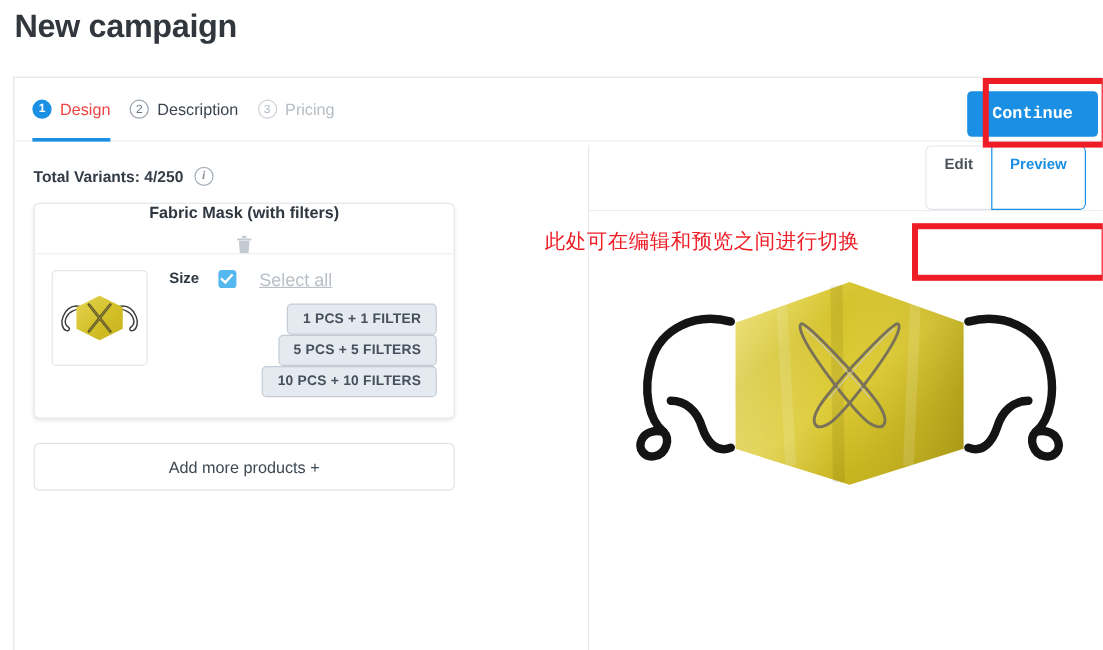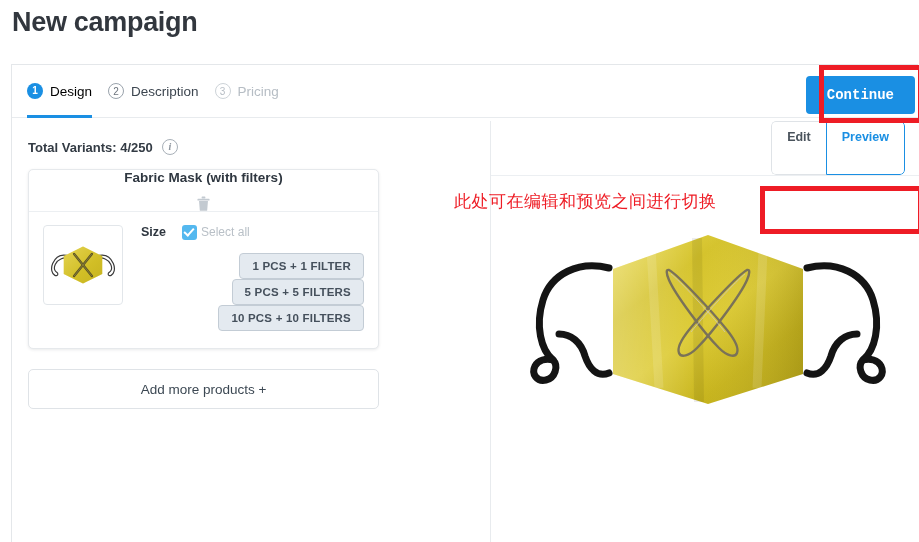--- a/index.html
+++ b/index.html
@@ -83,21 +83,21 @@
     border: 1px solid #9aa3ac;
     color: #6b737c;
     background: #fff;
   }
   .tab.disabled .tab-num {
     border: 1px solid #cdd3d8;
     color: #b6bdc4;
     background: #fff;
   }
   .tab-label { font-size: 13.5px; }
-  .tab.active .tab-label { color: #000000; }
+  .tab.active .tab-label { color: #ef4444; }
   .tab.next .tab-label { color: #3d4650; text-align: right; }
   .tab.disabled .tab-label { color: #b6bdc4; }
   .tab.active::after {
     content: "";
     position: absolute;
     left: 0;
     right: 0;
     bottom: -1px;
     height: 3px;
     background: #1a8fe3;
@@ -224,24 +224,25 @@
     position: absolute;
     left: 4px;
     top: 1px;
     width: 4px;
     height: 8px;
     border: solid #ffffff;
     border-width: 0 2px 2px 0;
     transform: rotate(42deg);
   }
   .selall {
-    font-size: 12px;
+    font-size: 15px;
     color: #b9c0c7;
-    margin-left: 4px;
-    cursor: pointer;
+    margin-left: 19px;
+    cursor: pointer;
+    text-decoration: underline;
   }
   .chip {
     display: inline-block;
     background: #e4eaf0;
     border: 1px solid #c3ccd5;
     border-radius: 4px;
     font-size: 11.5px;
     font-weight: bold;
     color: #45505c;
     letter-spacing: 0.2px;

